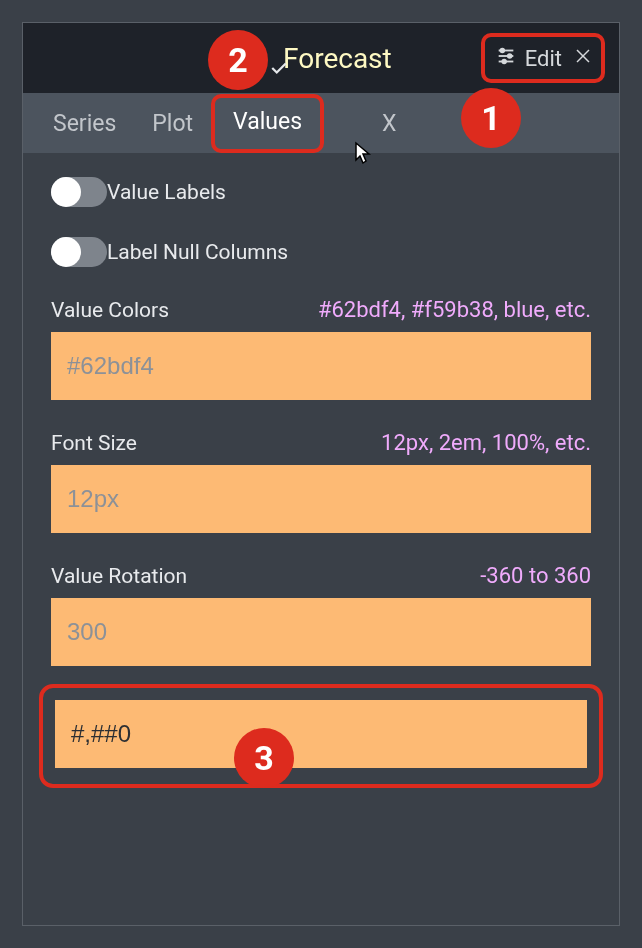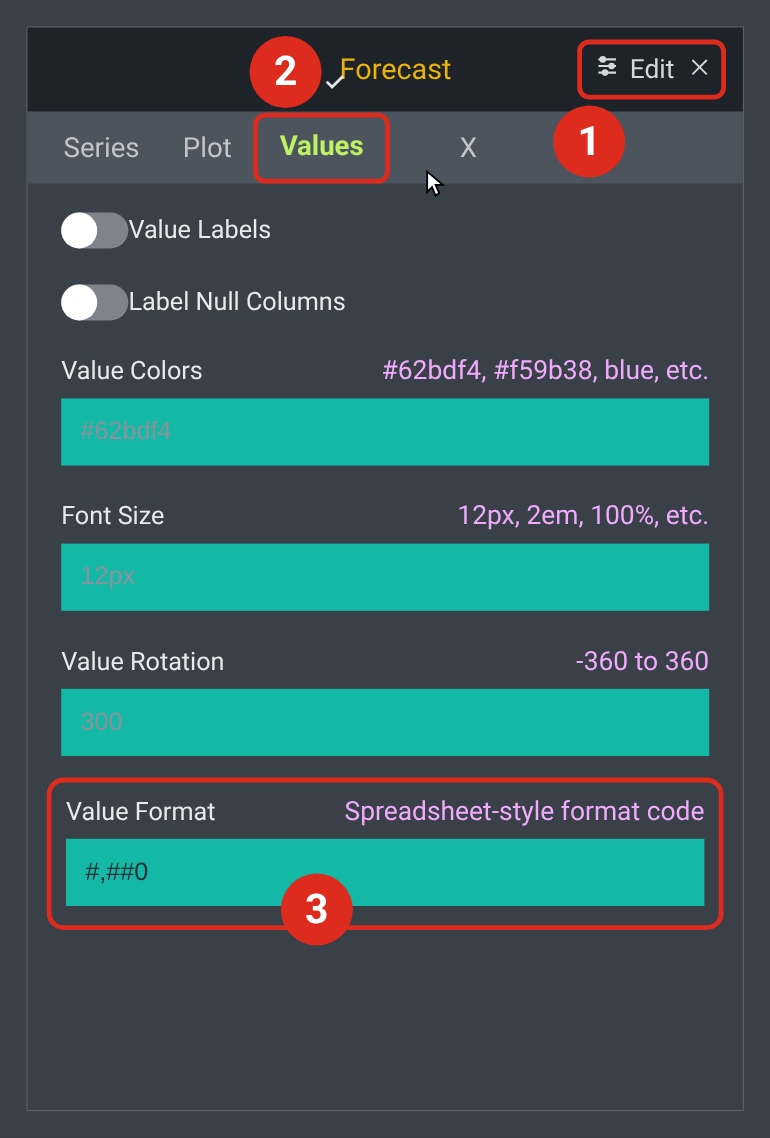--- a/index.html
+++ b/index.html
@@ -26,22 +26,22 @@
     .header {
       background: #1e2229;
       height: 70px;
       display: flex;
       align-items: center;
       justify-content: flex-end;
       padding: 0 14px;
       gap: 30px;
     }
     .header-title {
-      color: #eab308;
-      font-size: 24px;
+      color: #fef9c3;
+      font-size: 28px;
       font-weight: 400;
       margin-right: auto;
       margin-left: 246px;
     }
     .edit-button {
       display: flex;
       align-items: center;
       gap: 8px;
       color: #d5d8db;
       font-size: 22px;
@@ -76,22 +76,22 @@
       padding: 0 18px;
       height: 100%;
       display: flex;
       align-items: center;
       cursor: pointer;
     }
     .tab:first-child {
       padding-left: 30px;
     }
     .tab.active {
-      color: #bef264;
-      font-weight: 700;
+      color: #ffffff;
+      font-weight: 400;
     }
     .tab-active-box {
       border: 4px solid #dd2b1e;
       border-radius: 10px;
       padding: 10px 14px 14px 14px;
       margin-top: -3px;
       margin-bottom: -3px;
     }
     .content {
       padding: 24px 28px;
@@ -138,25 +138,25 @@
     .field-label {
       color: #e8eaed;
       font-size: 21px;
     }
     .field-hint {
       color: #f0abfc;
       font-size: 22px;
     }
     .text-input {
       width: 100%;
-      height: 56px;
-      background: #14b8a6;
+      height: 68px;
+      background: #fdba74;
       border: none;
       padding: 0 16px;
-      font-size: 21px;
+      font-size: 24px;
       color: #2c2f33;
       outline: none;
     }
     .text-input::placeholder {
       color: #8c9198;
     }
     .highlight-box {
       border: 4px solid #dd2b1e;
       border-radius: 14px;
       padding: 12px 12px 16px 12px;
@@ -270,24 +270,20 @@
     <div class="field-group">
       <div class="field-header">
         <span class="field-label">Value Rotation</span>
         <span class="field-hint">-360 to 360</span>
       </div>
       <input class="text-input" type="text" placeholder="300" style="">
     </div>
 
     <div class="highlight-box">
       <div class="field-group">
-        <div class="field-header">
-          <span class="field-label">Value Format</span>
-          <span class="field-hint">Spreadsheet-style format code</span>
-        </div>
         <input class="text-input" type="text" value="#,##0" style="">
       </div>
     </div>
 
   </div>
 </div>
 
 <span class="checkmark-icon">
   <svg width="18" height="14" viewBox="0 0 24 18" fill="none" stroke="#e5e7ea" stroke-width="3">
     <polyline points="3,9 9,15 21,3"></polyline>

